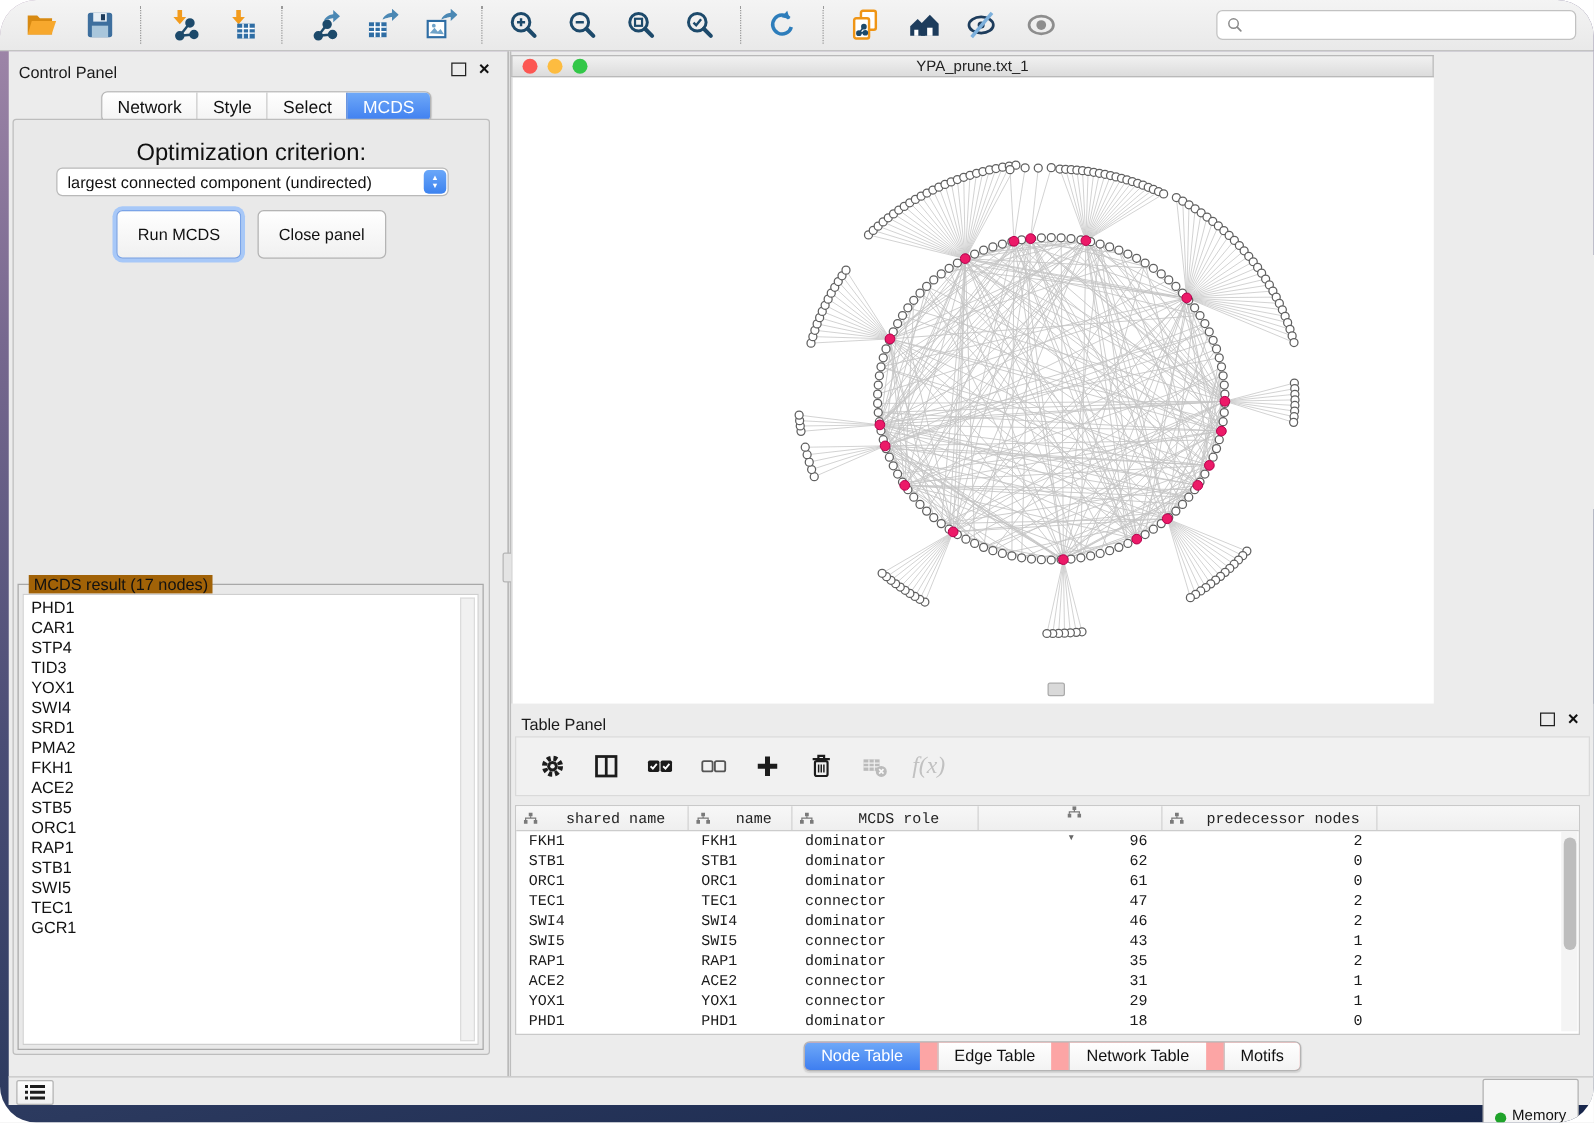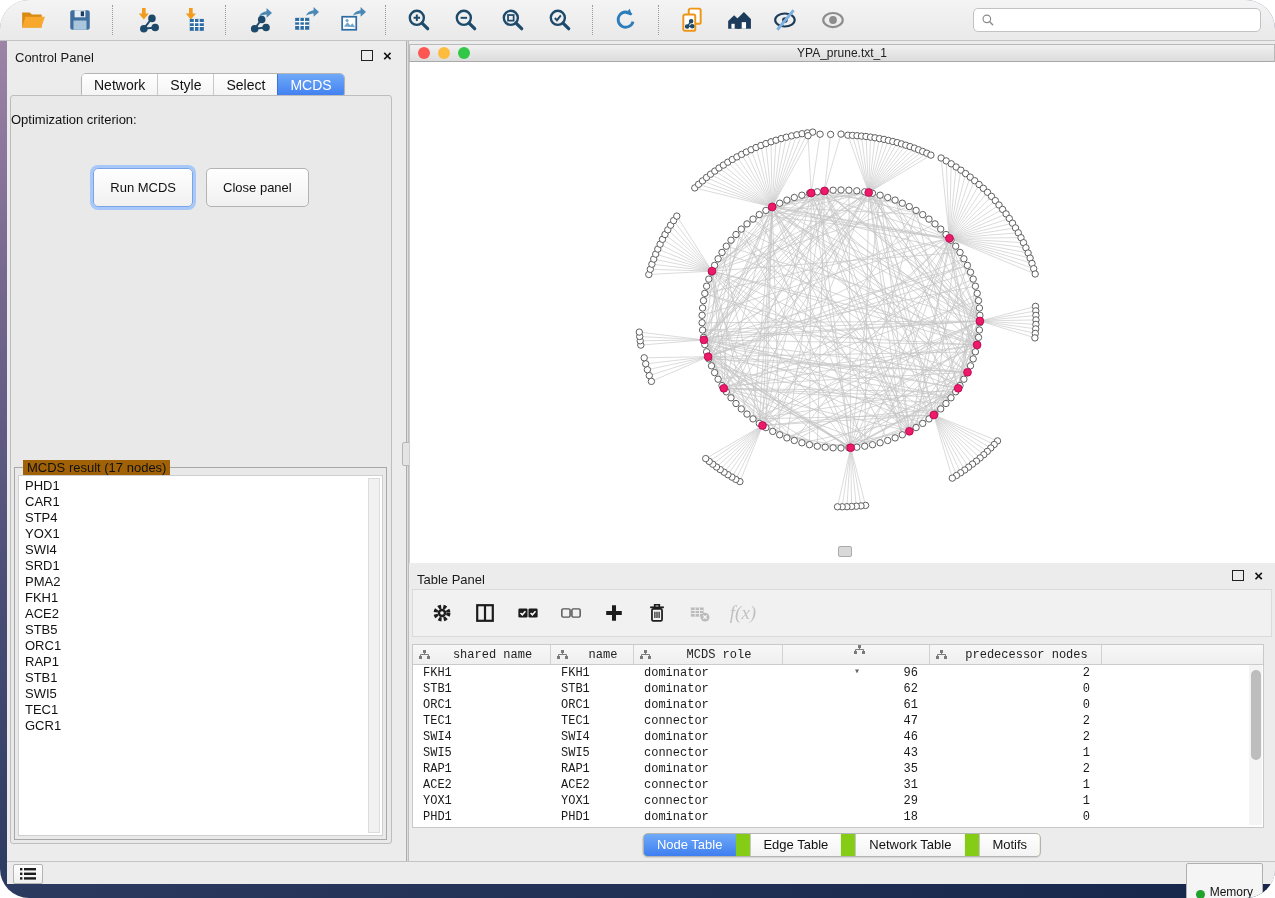--- a/index.html
+++ b/index.html
@@ -28,21 +28,21 @@
   .float-box{width:10px;height:9px;border:1.5px solid #222;display:inline-block;cursor:pointer;}
   .close-x{font-size:15px;font-weight:700;color:#111;line-height:10px;cursor:pointer;}
   .cp-tabs{position:absolute;left:74px;top:32px;display:flex;border:1px solid #b4b4b4;border-radius:5px;
     overflow:hidden;background:#fff;box-shadow:0 1px 1px rgba(0,0,0,.12);}
   .cp-tab{padding:3px 12px 4px;font-size:14px;color:#111;background:linear-gradient(#fff,#f3f3f3);
     border-left:1px solid #c9c9c9;cursor:pointer;white-space:nowrap;text-align:center;}
   .cp-tab:first-child{border-left:none;}
   .cp-tab.active{background:linear-gradient(#6fa9f8,#3e7ef0);color:#fff;border-left-color:#3a74d8;}
   .cp-content{position:absolute;left:3px;top:54px;width:382px;bottom:18px;background:#e9e9e9;
     border:1px solid #bdbdbd;border-radius:3px;box-sizing:border-box;}
-  .opt-label{margin-top:16px;font-size:13px;color:#111;}
+  .opt-label{margin-top:16px;text-align:center;font-size:19px;color:#111;}
   .mac-select{position:absolute;left:34px;top:38px;width:314px;height:23px;background:#fff;
     border:1px solid #b9b9b9;border-radius:5px;box-sizing:border-box;display:flex;align-items:center;cursor:pointer;}
   .mac-select .sel-text{flex:1;font-size:13px;color:#111;padding-left:8px;white-space:nowrap;overflow:hidden;}
   .stepper{width:18px;height:19px;margin-right:1px;border-radius:4px;background:linear-gradient(#6aa7f9,#3c82ef);
     display:flex;flex-direction:column;align-items:center;justify-content:center;color:#fff;}
   .stepper span{font-size:6px;line-height:6px;}
   .btn-row{position:absolute;left:0;top:72px;width:100%;display:flex;justify-content:center;gap:13px;}
   .mac-btn{height:39px;padding:0 16px;font-size:13px;color:#111;background:linear-gradient(#fff,#f0f0f0);
     border:1px solid #b4b4b4;border-radius:5px;cursor:pointer;box-sizing:border-box;}
   .mac-btn.focus-ring{box-shadow:0 0 0 3px #a7c8f8;border-color:#7aa4e8;}
@@ -53,21 +53,21 @@
   .list-item{font-size:13px;line-height:16px;color:#111;cursor:default;}
   .list-scroll{position:absolute;right:2px;top:2px;bottom:2px;width:12px;background:#f1f1f1;border:1px solid #dcdcdc;box-sizing:border-box;}
   
   #v-splitter{position:absolute;left:399px;top:0;width:3px;bottom:22px;background:#dedede;
     border-left:1px solid #adadad;border-right:1px solid #bdbdbd;box-sizing:border-box;}
   #v-grip{position:absolute;left:395px;top:401px;width:11px;height:22px;background:#e4e4e4;
     border:1px solid #b5b5b5;border-radius:2px;cursor:col-resize;}
   #h-grip{position:absolute;left:428px;bottom:6px;width:12px;height:9px;background:#d9d9d9;
     border:1px solid #ababab;border-radius:2px;cursor:row-resize;}
   
-  #network-view{position:absolute;left:402px;top:3px;width:866px;height:519px;}
+  #network-view{position:absolute;left:402px;top:3px;width:738px;height:519px;}
   .net-titlebar{position:absolute;left:0;top:0;right:0;height:18px;background:linear-gradient(#f1f1f1,#dcdcdc);
     border:1px solid #b9b9b9;border-bottom-color:#a9a9a9;box-sizing:border-box;display:flex;align-items:center;}
   .traffic{display:flex;gap:8px;margin-left:8px;}
   .light{width:12px;height:12px;border-radius:50%;cursor:pointer;box-sizing:border-box;}
   .net-title{position:absolute;left:0;right:0;text-align:center;font-size:12px;color:#222;}
   .net-canvas{position:absolute;left:0;top:18px;right:0;bottom:0;background:#fff;border-left:1px solid #cfcfcf;box-sizing:border-box;}
   
   #table-panel{position:absolute;left:402px;top:522px;right:0;bottom:22px;background:#ececec;}
   #table-panel .panel-ctl{right:12px;top:7px;}
   #tp-toolbar{position:absolute;left:3px;right:3px;top:26px;height:48px;background:#f1f1f1;
@@ -84,21 +84,21 @@
   .th svg{flex:none;}
   .sort-glyph{color:#666;font-size:10px;margin-right:4px;}
   .c0{width:138px;}.c1{width:83px;}.c2{width:149px;}.c3{width:147px;flex-direction:column;}.c4{width:172px;align-items:center;}
   .th.filler{flex:1;border-right:none;}
   .t-row{display:flex;height:16px;align-items:center;cursor:default;}
   .td{font-size:12px;color:#1a1a1a;box-sizing:border-box;padding-left:10px;white-space:nowrap;overflow:hidden;}
   .td.num{text-align:right;padding-left:0;padding-right:12px;}
   .t-scroll{position:absolute;right:1px;top:20px;bottom:2px;width:13px;background:#f4f4f4;}
   .t-thumb{position:absolute;left:1.5px;top:5px;width:10px;height:90px;background:#bdbdbd;border-radius:5px;cursor:pointer;}
   .tp-tabs{position:absolute;bottom:5px;left:50%;transform:translateX(-50%);display:flex;border:1px solid #b4b4b4;
-    border-radius:5px;overflow:hidden;background:#84cc16;box-shadow:0 1px 1px rgba(0,0,0,.1);gap:14px;}
+    border-radius:5px;overflow:hidden;background:#fca5a5;box-shadow:0 1px 1px rgba(0,0,0,.1);gap:14px;}
   .tp-tab{padding:3px 13px 4px;font-size:13px;color:#111;background:linear-gradient(#fff,#f3f3f3);
     border-left:1px solid #c9c9c9;cursor:pointer;white-space:nowrap;}
   .tp-tab:first-child{border-left:none;}
   .tp-tab.active{background:linear-gradient(#6fa9f8,#3e7ef0);color:#fff;border-left-color:#3a74d8;}
   
   #status-bar{position:absolute;left:0;right:0;bottom:0;height:22px;background:#ececec;border-top:1px solid #c4c4c4;}
   #list-btn{position:absolute;left:6px;top:2px;width:28px;height:18px;background:linear-gradient(#fdfdfd,#f0f0f0);
     border:1px solid #b4b4b4;border-radius:2px;display:flex;align-items:center;justify-content:center;cursor:pointer;}
   #memory-btn{position:absolute;right:12px;top:1px;height:19px;padding:16px 9px;background:#f5f5f5;
     border:1px solid #b0b0b0;border-radius:2px;display:flex;align-items:flex-end;gap:5px;font-size:12px;color:#111;cursor:pointer;}
@@ -273,32 +273,40 @@
         <span class="close-x">×</span>
       </div>
       <div class="cp-tabs">
         <span class="cp-tab">Network</span>
         <span class="cp-tab">Style</span>
         <span class="cp-tab">Select</span>
         <span class="cp-tab active">MCDS</span>
       </div>
       <div class="cp-content">
         <div class="opt-label">Optimization criterion:</div>
+        <div class="mac-select">
+          <span class="sel-text">largest connected component (undirected)</span>
+          <span class="stepper">
+            <span>▲</span>
+              <span>▼</span>
+          </span>
+        </div>
         <div class="btn-row">
           <button class="mac-btn focus-ring">Run MCDS</button>
           <button class="mac-btn">Close panel</button>
         </div>
       </div>
       <div class="group-box">
         <span class="group-legend">MCDS result (17 nodes)</span>
         <div class="list-box">
           <div class="list-inner">
               <div class="list-item">PHD1</div>
               <div class="list-item">CAR1</div>
               <div class="list-item">STP4</div>
+              <div class="list-item">TID3</div>
               <div class="list-item">YOX1</div>
               <div class="list-item">SWI4</div>
               <div class="list-item">SRD1</div>
               <div class="list-item">PMA2</div>
               <div class="list-item">FKH1</div>
               <div class="list-item">ACE2</div>
               <div class="list-item">STB5</div>
               <div class="list-item">ORC1</div>
               <div class="list-item">RAP1</div>
               <div class="list-item">STB1</div>

